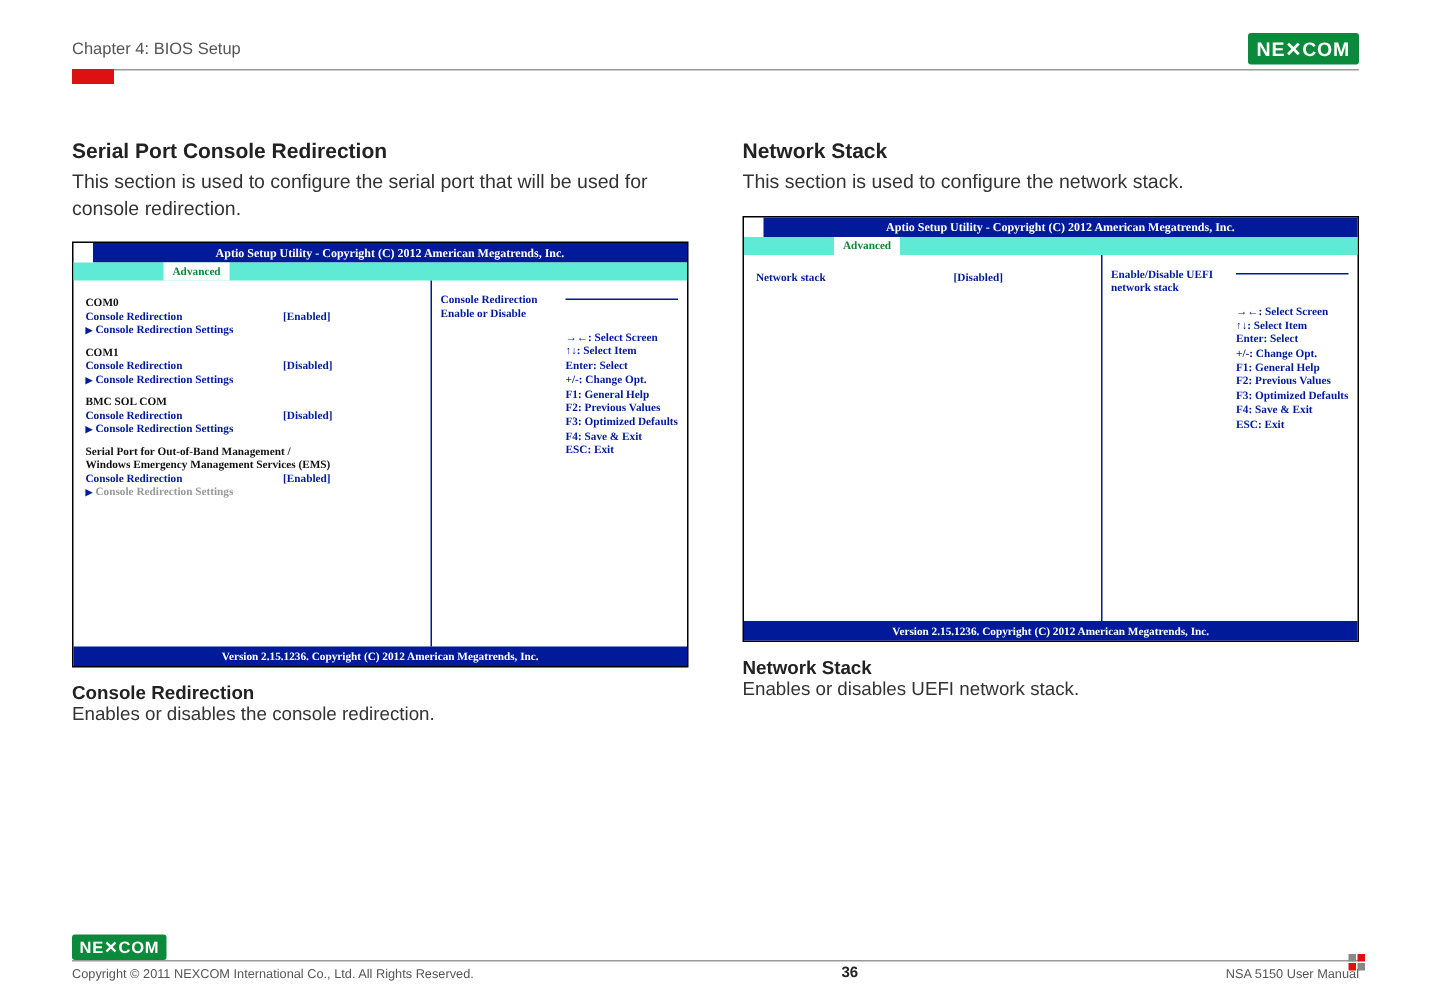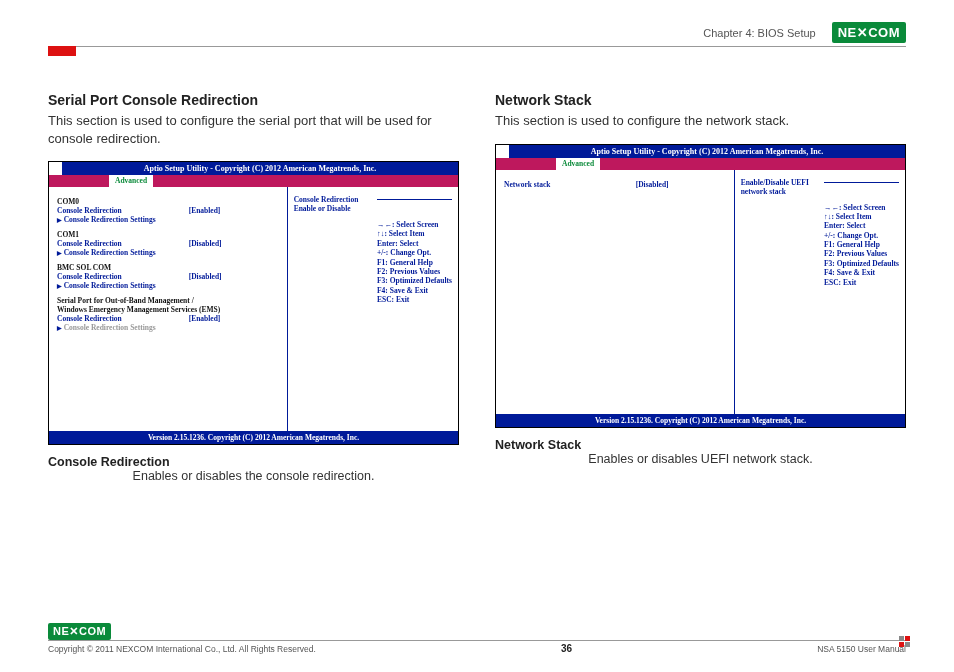--- a/index.html
+++ b/index.html
@@ -1,33 +1,33 @@
 <!DOCTYPE html>
 <html><head>
 <meta charset="utf-8">
 <style>
   * { box-sizing: border-box; margin: 0; padding: 0; }
   body { width: 954px; height: 672px; background: #fff; font-family: "Segoe UI", Arial, sans-serif; color: #333; position: relative; }
   .page { padding: 22px 48px 0 48px; }
-  .hdr { display: flex; justify-content: flex-end; align-items: center; font-size: 11px; color: #555; gap: 16px; }
+  .hdr { display: flex; justify-content: space-between; align-items: center; font-size: 11px; color: #555; }
   .hdr-line { height: 1px; background: #999; margin-top: 3px; }
   .red-tab { width: 28px; height: 10px; background: #d11; margin-top: -1px; }
   .logo { display: inline-flex; align-items: center; }
   .logo-box { background: #0a8a3a; color: #fff; font-weight: 700; font-size: 13px; padding: 3px 6px; border-radius: 2px; letter-spacing: 0.5px; font-family: Arial, sans-serif; }
   .cols { display: flex; gap: 36px; margin-top: 36px; }
   .col { flex: 1; min-width: 0; }
   h2 { font-size: 14px; font-weight: 700; color: #222; margin-bottom: 4px; }
   .desc { font-size: 13px; color: #333; line-height: 1.35; margin-bottom: 14px; }
   .sub { font-size: 12.5px; font-weight: 700; margin-top: 10px; color:#222; }
-  .subdesc { font-size: 12.5px; color:#333;text-align:center; }
+  .subdesc { font-size: 12.5px; color:#333; }
 
   
   .bios { border: 1px solid #000; font-family: "Times New Roman", serif; font-size: 7.5px; color: #003399; }
   .bios-title { background: #001a99; color: #fff; text-align: center; font-weight: 700; padding: 2px 0; font-size: 8px; margin-left: 13px; }
-  .bios-tabs { background: #be185d; height: 12px; position: relative; }
+  .bios-tabs { background: #5eead4; height: 12px; position: relative; }
   .tab-adv { position: absolute; left: 60px; top: 0; background: #fff; color: #0a8a3a; font-weight: 700; font-size: 7.5px; padding: 0 6px; height: 12px; line-height: 12px; }
   .bios-body { display: flex; height: 244px; }
   .bios-left { flex: 1.4; border-right: 1px solid #001a99; padding: 10px 8px; position: relative; }
   .bios-right { flex: 1; padding: 8px 6px; display: flex; }
   .bios-right .help { flex: 1; color: #001a99; font-weight:700; }
   .bios-right .keys { border-top: 1px solid #001a99; padding-top: 20px; margin-top: 4px; color: #001a99; line-height: 1.25; font-weight:700; }
   .bios-footer { background: #001a99; color: #fff; text-align: center; font-weight: 700; font-size: 7.5px; padding: 2px 0; }
   .row { display: flex; }
   .row .lbl { flex: 1; }
   .row .val { width: 90px; }

